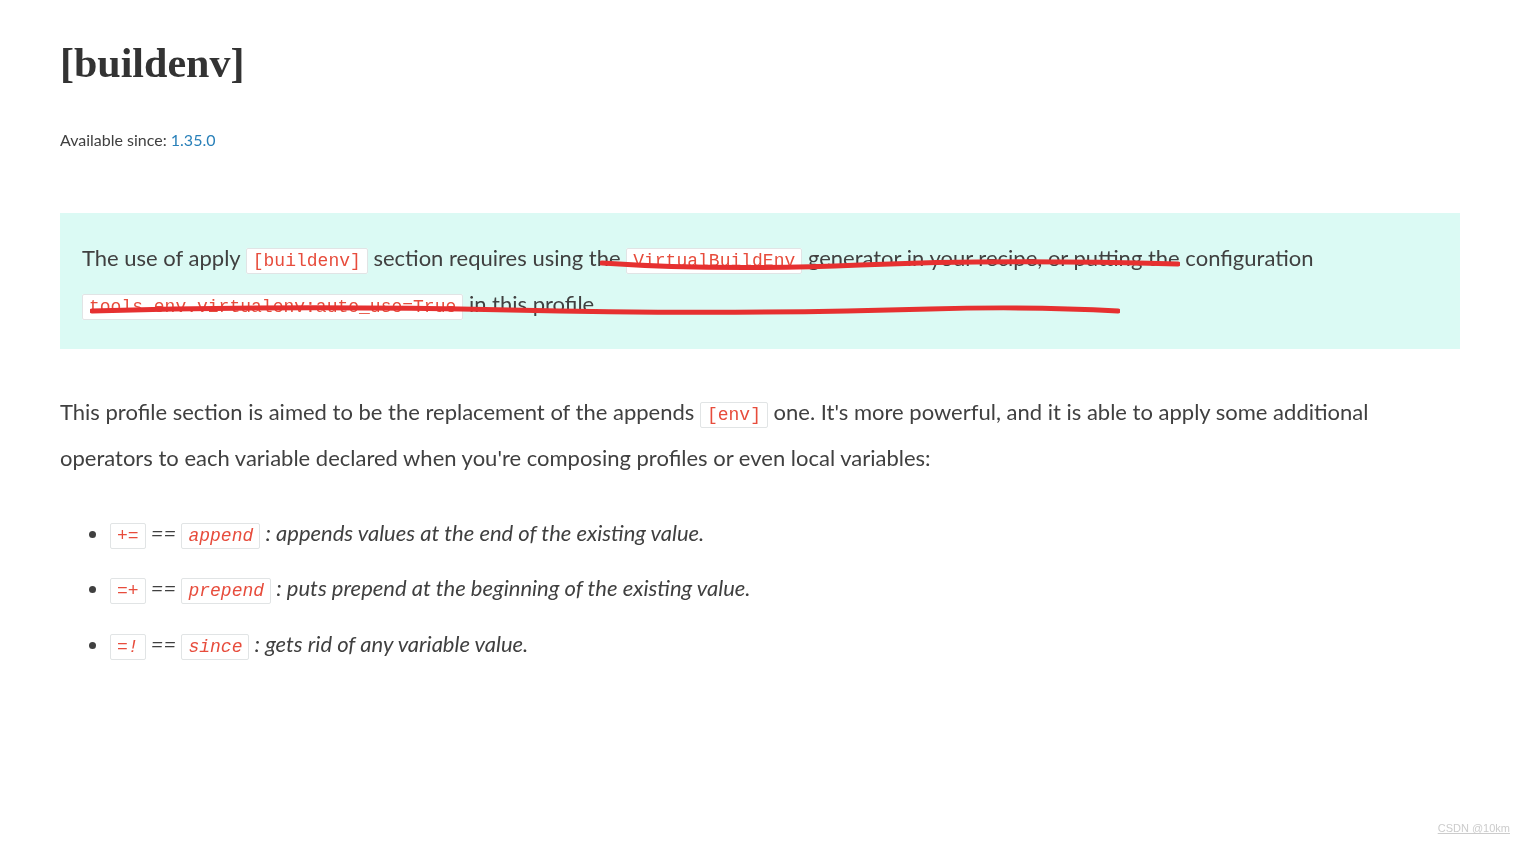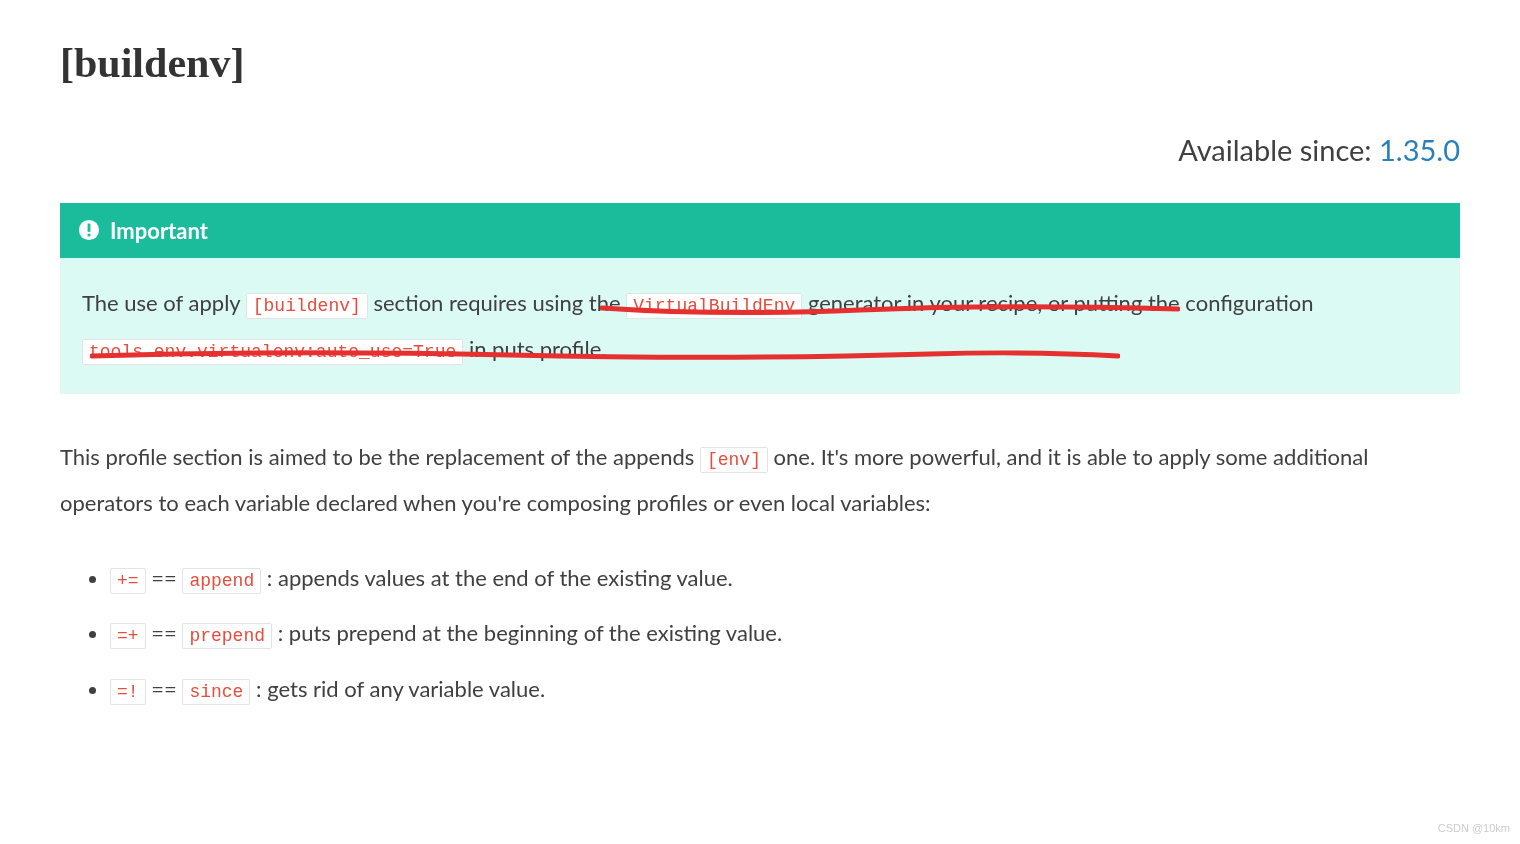--- a/index.html
+++ b/index.html
@@ -16,24 +16,23 @@
       line-height: 1.6;
     }
     h1 {
       font-family: Georgia, "Times New Roman", serif;
       font-weight: 700;
       font-size: 42px;
       color: #333333;
       margin-bottom: 30px;
     }
     .availability {
-      font-size: 29px;
+      font-size: 16px;
       color: #404040;
-      margin-bottom: 29px;
-      text-align: right;
+      margin-bottom: 60px;
     }
     .version-link {
       color: #2980b9;
       text-decoration: none;
     }
     .admonition {
       margin-bottom: 40px;
     }
     .admonition-title {
       background: #1abc9c;
@@ -76,63 +75,55 @@
     }
     ul.operators {
       list-style: disc;
       padding-left: 50px;
       font-size: 22px;
       color: #404040;
     }
     ul.operators li {
       margin-bottom: 14px;
       line-height: 1.9;
+      font-style: italic;
     }
     .watermark {
       position: fixed;
       bottom: 6px;
       right: 10px;
       font-size: 11px;
       color: #cccccc;
       font-family: Arial, sans-serif;
+      text-decoration: underline;
     }
     
     .underline-annotation {
       position: absolute;
       pointer-events: none;
     }
   </style>
 </head>
 <body>
 
 <h1>[buildenv]</h1>
 
 <p class="availability">
   <span>Available since: </span><a href="#" class="version-link">1.35.0</a>
 </p>
 
 <div class="admonition">
-  <div class="admonition-title">
-    <span class="icon">
-      <svg width="22" height="22" viewBox="0 0 24 24" fill="#ffffff">
-        <circle cx="12" cy="12" r="11" fill="#ffffff"></circle>
-        <rect x="10.5" y="5" width="3" height="9" fill="#1abc9c"></rect>
-        <rect x="10.5" y="16" width="3" height="3" fill="#1abc9c"></rect>
-      </svg>
-    </span>
-    <span>Important</span>
-  </div>
   <div class="admonition-body">
     <span>The use of apply </span>
     <code class="literal">[buildenv]</code>
     <span> section requires using the </span>
     <code class="literal">VirtualBuildEnv</code>
     <span> generator in your recipe, or putting the configuration </span>
     <code class="literal">tools.env.virtualenv:auto_use=True</code>
-    <span> in puts profile.</span>
+    <span> in this profile.</span>
 
     <svg class="underline-annotation" style="top:40px; left:540px; width:580px; height:20px;" viewBox="0 0 580 20" preserveAspectRatio="none">
       <path d="M2,10 Q120,18 260,12 Q400,6 578,11" stroke="#e63030" stroke-width="5" fill="none" stroke-linecap="round"></path>
     </svg>
     <svg class="underline-annotation" style="top:86px; left:30px; width:1030px; height:20px;" viewBox="0 0 1030 20" preserveAspectRatio="none">
       <path d="M2,12 Q200,6 420,11 Q640,16 840,10 Q940,7 1028,12" stroke="#e63030" stroke-width="5" fill="none" stroke-linecap="round"></path>
     </svg>
   </div>
 </div>
 

